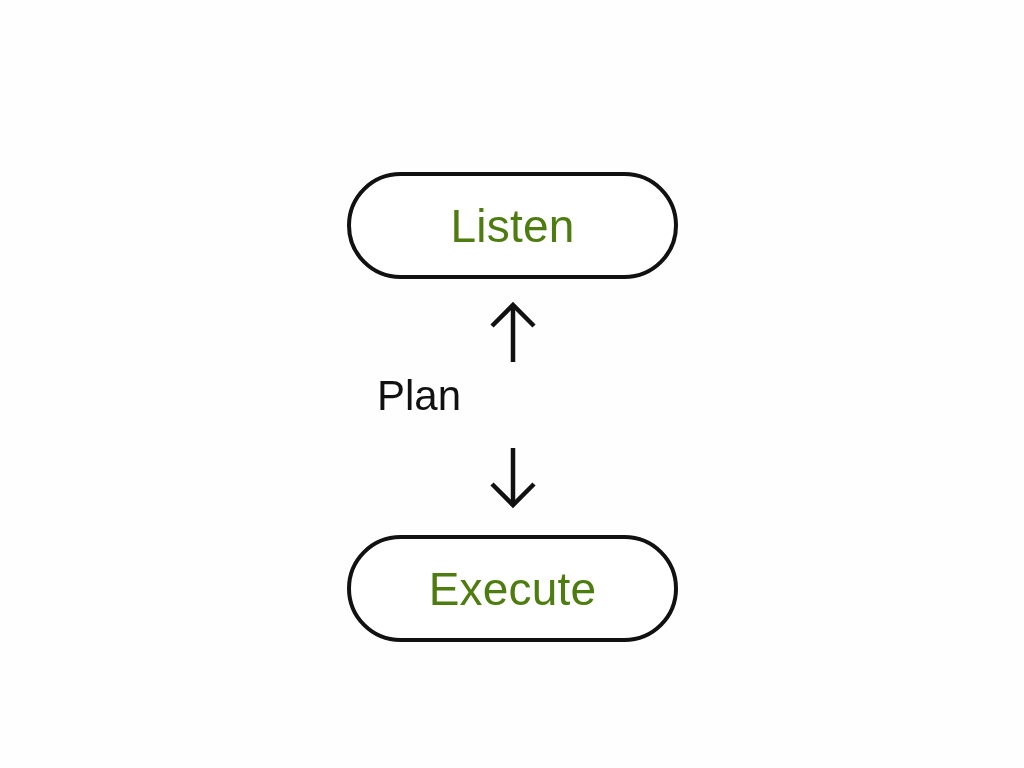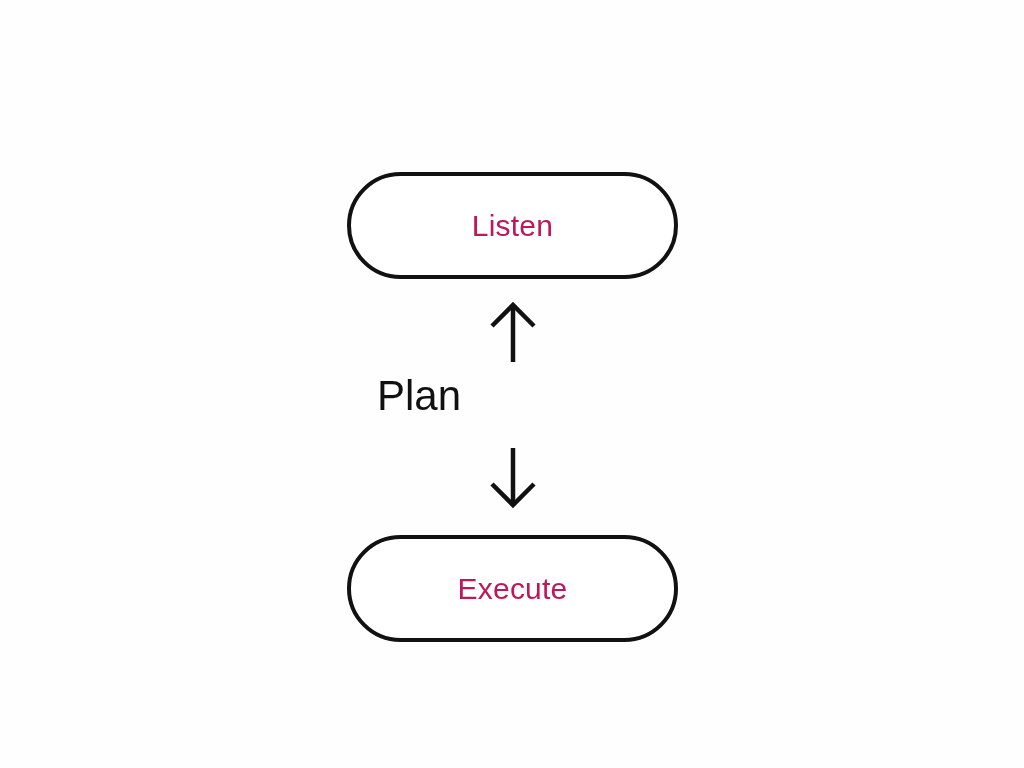--- a/index.html
+++ b/index.html
@@ -33,23 +33,23 @@
     background: #ffffff;
     display: flex;
     align-items: center;
     justify-content: center;
   }
   #node-listen  { top: 172px; }
   #node-execute { top: 535px; text-align: right; }
 
   .node-label {
     font-family: "Liberation Sans", sans-serif;
-    font-size: 30px;
+    font-size: 46px;
     font-weight: 400;
-    color: #be185d;
+    color: #4d7c0f;
     line-height: 1;
     letter-spacing: 0.2px;
     white-space: nowrap;
   }
 
   
   #connector-layer {
     position: absolute;
     left: 0;
     top: 0;

